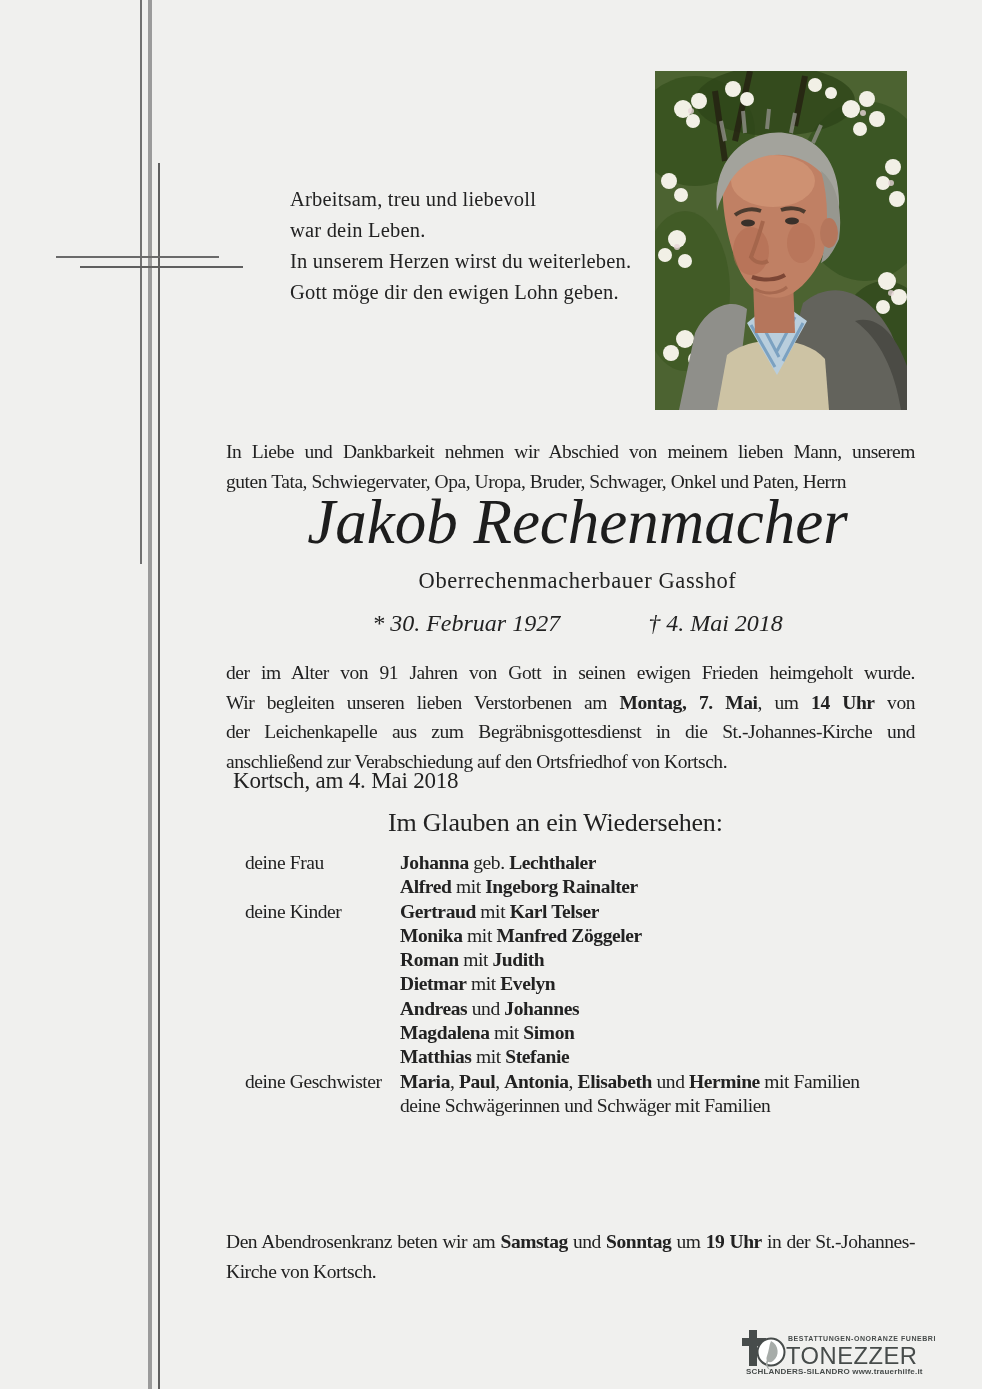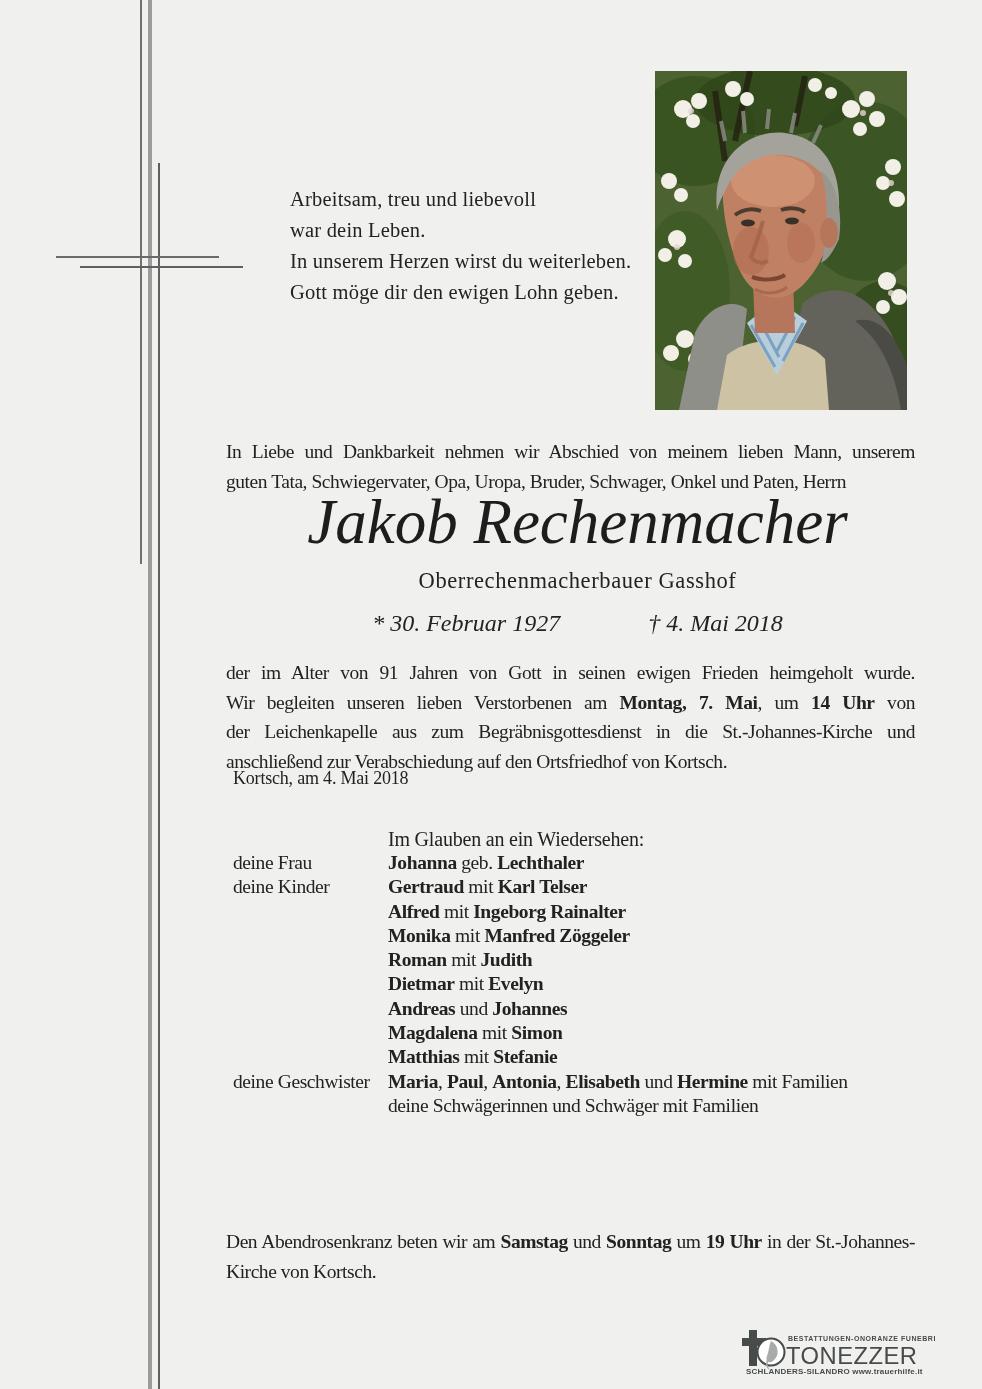--- a/index.html
+++ b/index.html
@@ -25,26 +25,26 @@
   .bodyp{top:658px;line-height:29.5px;}
   .closing{top:1227px;line-height:29.5px;}
   .b{font-weight:700;}
   
   .name{position:absolute;left:233px;width:689px;top:487px;text-align:center;
         font-style:italic;font-size:63px;line-height:70px;font-weight:400;color:#1d1d1d;}
   .subtitle{position:absolute;left:233px;width:689px;top:568px;text-align:center;
         font-size:22.5px;letter-spacing:.6px;}
   .dates{position:absolute;left:233px;width:689px;top:610px;display:flex;justify-content:center;gap:88px;
         font-style:italic;font-size:24px;}
-  .place{position:absolute;left:233px;top:768px;font-size:18px;letter-spacing:-0.2px;}
-  .faith{position:absolute;left:388px;top:828px;font-size:20px;letter-spacing:-0.2px;}
+  .place{position:absolute;left:233px;top:768px;font-size:23px;letter-spacing:-0.2px;}
+  .faith{position:absolute;left:388px;top:808px;font-size:26px;letter-spacing:-0.2px;}
   
   .family{position:absolute;left:233px;top:851px;width:700px;font-size:19.5px;letter-spacing:-0.4px;}
   .fam-row{display:flex;line-height:24.3px;}
-  .fam-label{flex:0 0 155px;white-space:nowrap;}
+  .fam-label{flex:0 0 155px;white-space:nowrap;margin-left:12px;}
   .fam-value{white-space:nowrap;}
   
   .logo{position:absolute;left:742px;top:1328px;width:190px;height:56px;color:#474c4b;
         font-family:"Liberation Sans",sans-serif;}
   .logo-emblem{position:absolute;left:0;top:2px;}
   .logo-tagline{position:absolute;left:46px;top:7px;font-size:7px;font-weight:700;letter-spacing:.55px;white-space:nowrap;}
   .logo-brand{position:absolute;left:44px;top:14px;font-size:24.5px;letter-spacing:.5px;white-space:nowrap;
         transform:scaleX(.97);transform-origin:left top;}
   .logo-bottom{position:absolute;left:4px;top:39px;font-size:8px;font-weight:700;letter-spacing:.2px;white-space:nowrap;}
   .logo-bottom .site{text-transform:none;}
@@ -165,26 +165,26 @@
 
   <div class="place">Kortsch, am 4. Mai 2018</div>
   <div class="faith">Im Glauben an ein Wiedersehen:</div>
 
   <div class="family">
       <div class="fam-row">
         <span class="fam-label">deine Frau</span>
         <span class="fam-value"><span class="b">Johanna</span><span> geb. </span><span class="b">Lechthaler</span></span>
       </div>
       <div class="fam-row">
+        <span class="fam-label"></span>
+        <span class="fam-value"><span class="b">Alfred</span><span> mit </span><span class="b">Ingeborg Rainalter</span></span>
+      </div>
+      <div class="fam-row">
         <span class="fam-label">deine Kinder</span>
         <span class="fam-value"><span class="b">Gertraud</span><span> mit </span><span class="b">Karl Telser</span></span>
-      </div>
-      <div class="fam-row">
-        <span class="fam-label"></span>
-        <span class="fam-value"><span class="b">Alfred</span><span> mit </span><span class="b">Ingeborg Rainalter</span></span>
       </div>
       <div class="fam-row">
         <span class="fam-label"></span>
         <span class="fam-value"><span class="b">Monika</span><span> mit </span><span class="b">Manfred Zöggeler</span></span>
       </div>
       <div class="fam-row">
         <span class="fam-label"></span>
         <span class="fam-value"><span class="b">Roman</span><span> mit </span><span class="b">Judith</span></span>
       </div>
       <div class="fam-row">

